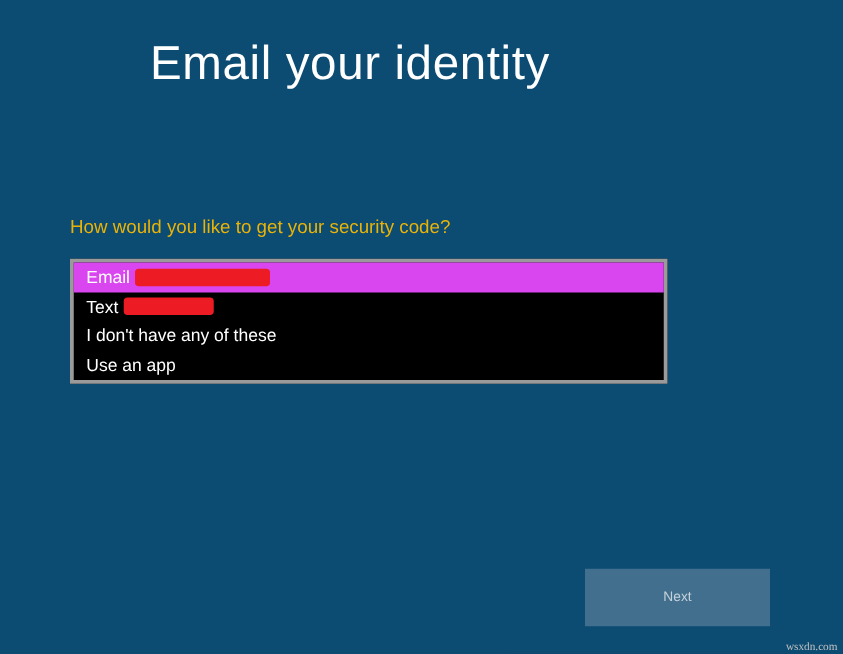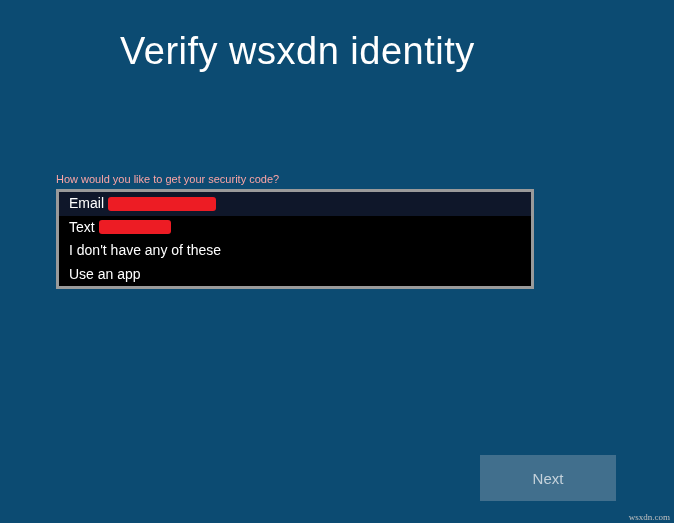--- a/index.html
+++ b/index.html
@@ -20,84 +20,84 @@
       padding: 30px 58px 0 120px;
     }
     .page-title {
       font-size: 38px;
       font-weight: 300;
       color: #ffffff;
       margin-bottom: 100px;
       letter-spacing: 0.5px;
     }
     .prompt {
-      font-size: 11px;
+      font-size: 15px;
       font-weight: 400;
-      color: #fca5a5;
-      margin-bottom: 4px;
+      color: #eab308;
+      margin-bottom: 17px;
       margin-left: -64px;
     }
     .dropdown {
       margin-left: -64px;
       width: 478px;
       border: 3px solid #9a9a9a;
       background-color: #000000;
     }
     .dropdown-option {
       padding: 2px 10px;
       font-size: 14px;
       color: #ffffff;
       cursor: pointer;
       line-height: 1.4;
       display: flex;
       align-items: center;
     }
     .dropdown-option.selected {
-      background-color: #0f172a;
+      background-color: #d946ef;
     }
     .redaction {
       display: inline-block;
       background-color: #ed1c24;
       height: 14px;
       border-radius: 3px;
       margin-left: 4px;
     }
     .redaction.email {
       width: 108px;
     }
     .redaction.text {
       width: 72px;
     }
     .next-button {
       position: absolute;
       right: 58px;
       bottom: 22px;
-      width: 136px;
+      width: 148px;
       height: 46px;
       background-color: rgba(130, 155, 175, 0.45);
       color: #c5d2db;
       border: none;
-      font-size: 15px;
+      font-size: 11px;
       font-family: inherit;
       cursor: pointer;
     }
     .watermark {
       position: absolute;
       bottom: 1px;
       right: 4px;
       font-size: 9px;
       color: #c0c0c0;
       font-family: Liberation Serif, serif;
     }
   </style>
 </head>
 <body>
 
 <div class="container">
-  <h1 class="page-title">Verify wsxdn identity</h1>
+  <h1 class="page-title">Email your identity</h1>
 
   <div class="prompt">How would you like to get your security code?</div>
 
   <div class="dropdown">
     <div class="dropdown-option selected">
       <span>Email</span>
       <span class="redaction email"></span>
     </div>
     <div class="dropdown-option">
       <span>Text</span>

